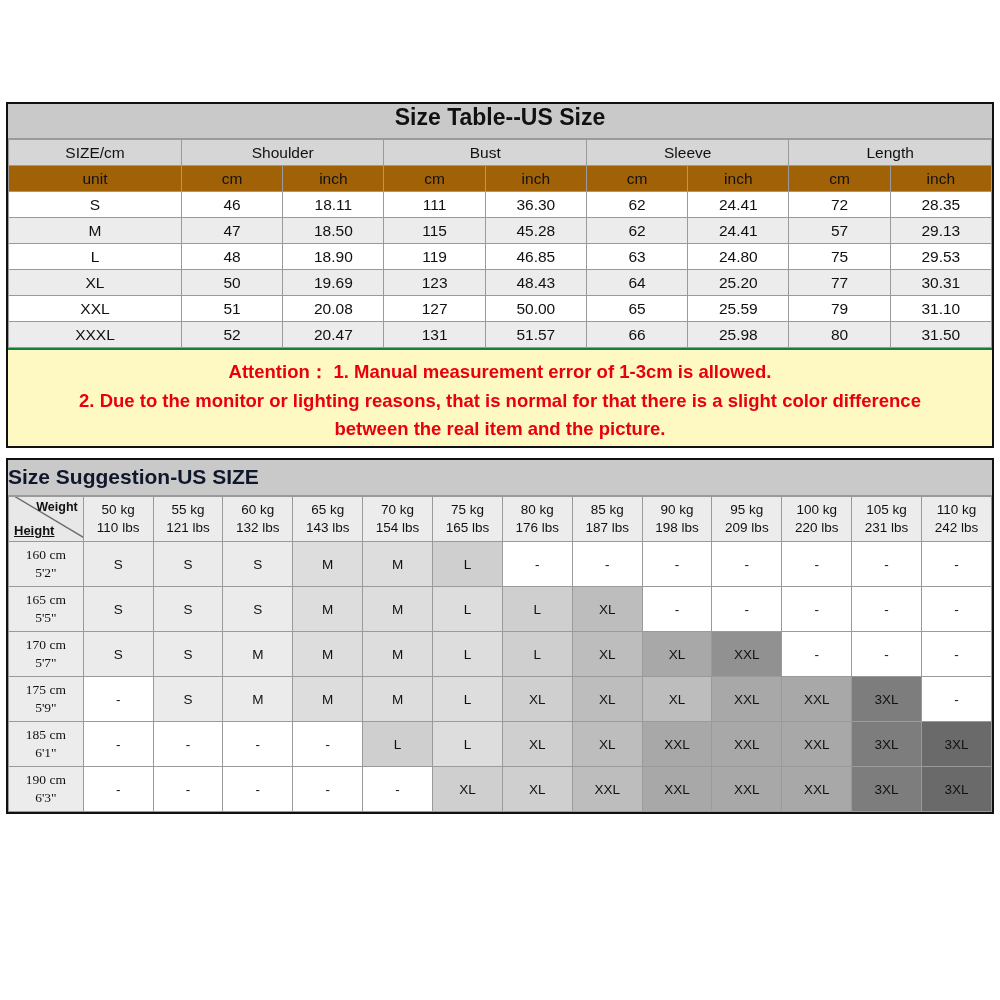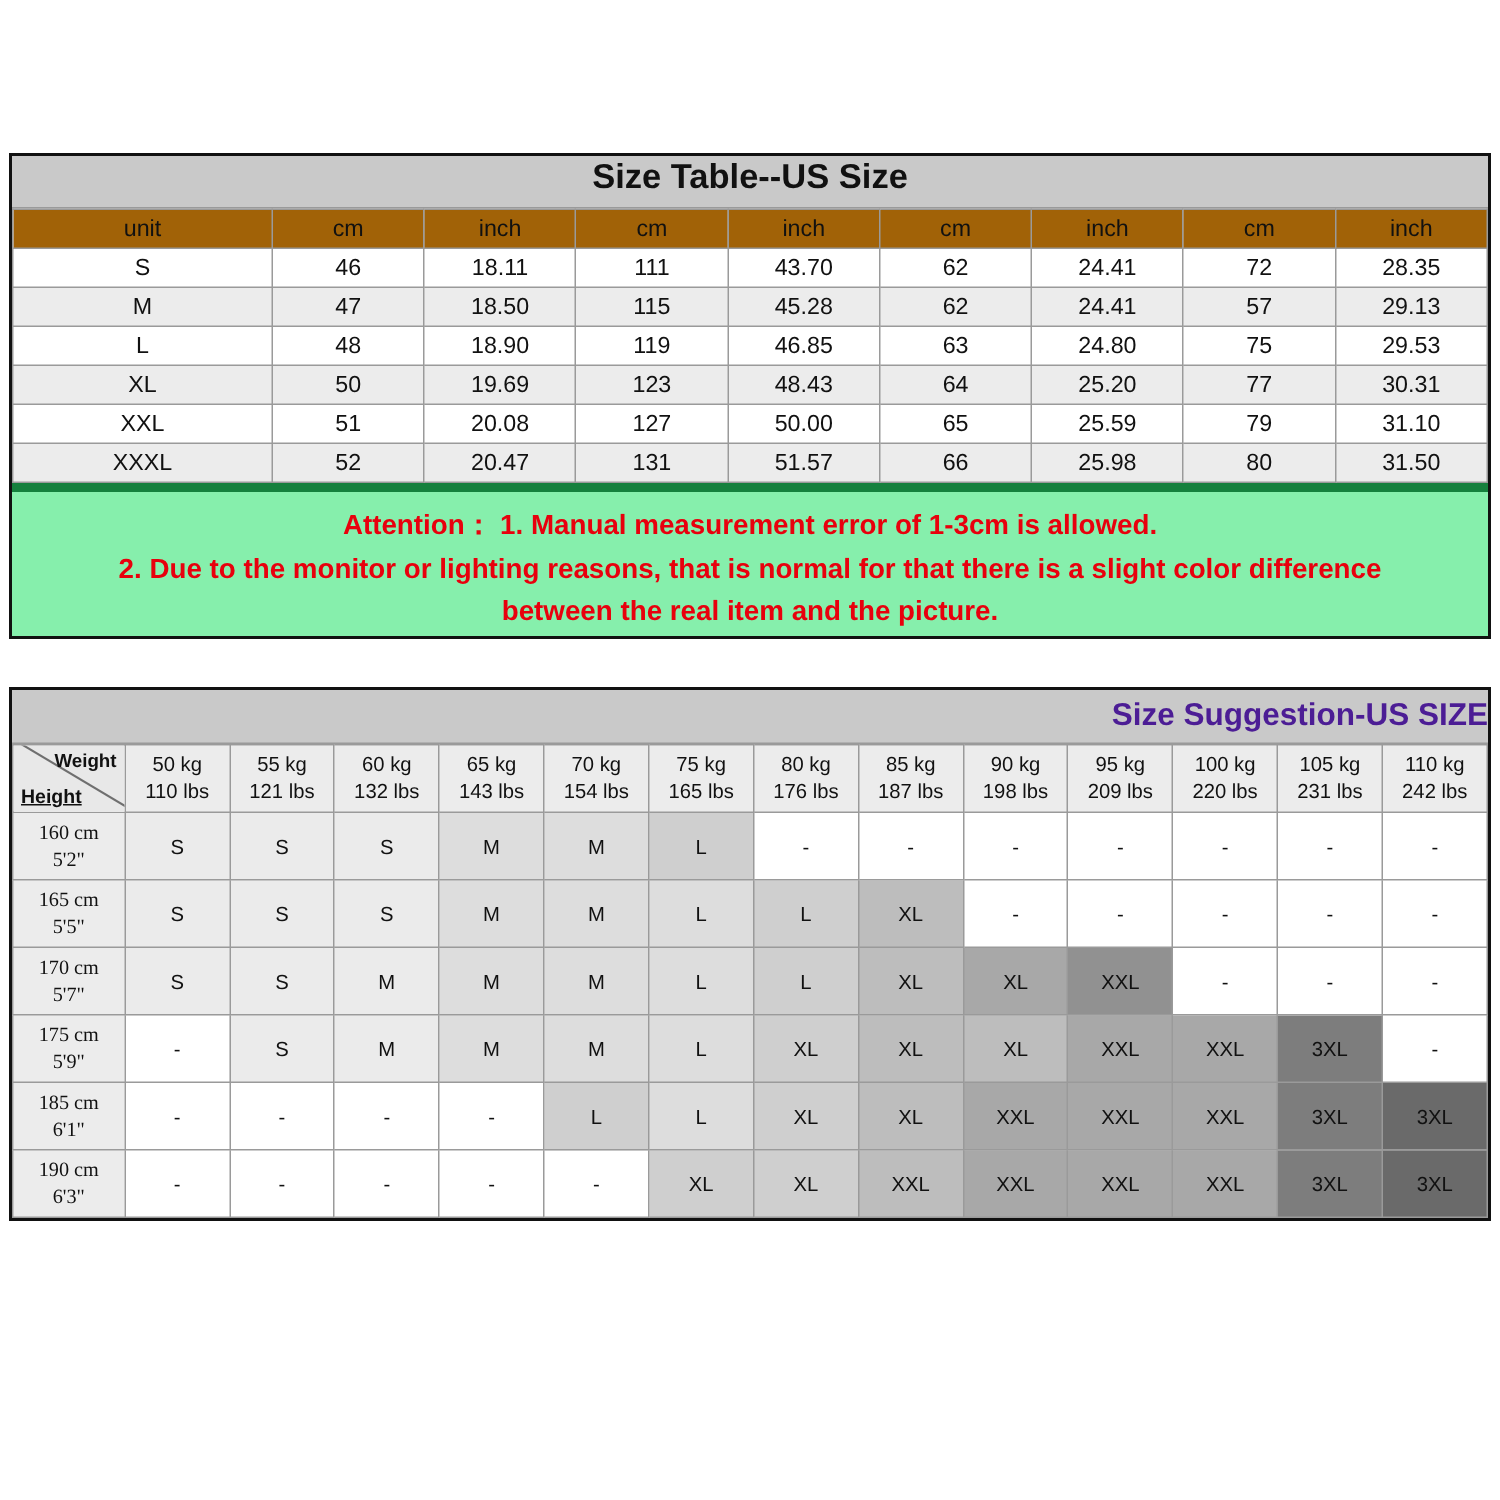--- a/index.html
+++ b/index.html
@@ -54,46 +54,46 @@
     border-top: none;
     border-left: none;
     border-right: none;
   }
   tr.grp td { background: #d6d6d6; font-weight: normal; }
   tr.unit td { background: #a16207; }
   tr.row-odd td { background: #ffffff; }
   tr.row-even td { background: #ececec; }
   td.rowlabel { background: #ececec; }
   .notes {
-    border-top: 6px solid #15803d;
+    border-top: 2px solid #15803d;
     padding: 8px 10px 2px 10px;
     text-align: center;
     color: #e8000d;
     font-weight: bold;
     font-size: 18.5px;
     line-height: 1.55;
-    background: #86efac;
+    background: #fef9c3;
   }
 
   
   .sugg-wrap {
     position: absolute;
     left: 6px;
     top: 458px;
     width: 988px;
     border: 2px solid #111;
     box-sizing: border-box;
     background: #fff;
   }
   .sugg-title {
     background: #c9c9c9;
     font-size: 21px;
     font-weight: bold;
-    color: #4c1d95;
-    text-align: right;
+    color: #0f172a;
+    text-align: left;
     padding: 5px 0 6px 0;
     border-bottom: 1px solid #9a9a9a;
   }
   table.sugg {
     border-collapse: collapse;
     width: 100%;
     table-layout: fixed;
     border-radius: 21px;
   }
   table.sugg td {
@@ -161,37 +161,44 @@
           <col style="width:10.3%">
           <col style="width:10.3%">
         <col style="width:10.3%">
           <col style="width:10.3%">
           <col style="width:10.3%">
         <col style="width:10.3%">
           <col style="width:10.3%">
           <col style="width:10.3%">
       </colgroup>
       <tbody id="st-body">
+          <tr class="grp">
+            <td>SIZE/cm</td>
+            <td colspan="2">Shoulder</td>
+            <td colspan="2">Bust</td>
+            <td colspan="2">Sleeve</td>
+            <td colspan="2">Length</td>
+          </tr>
           <tr class="unit">
             <td>unit</td>
             <td>cm</td>
             <td>inch</td>
             <td>cm</td>
             <td>inch</td>
             <td>cm</td>
             <td>inch</td>
             <td>cm</td>
             <td>inch</td>
           </tr>
           <tr class="row-odd">
             <td class="rowlabel">S</td>
             <td>46</td>
             <td>18.11</td>
             <td>111</td>
-            <td>43.70</td>
+            <td>36.30</td>
             <td>62</td>
             <td>24.41</td>
             <td>72</td>
             <td>28.35</td>
           </tr>
           <tr class="row-even">
             <td class="rowlabel">M</td>
             <td>47</td>
             <td>18.50</td>
             <td>115</td>

